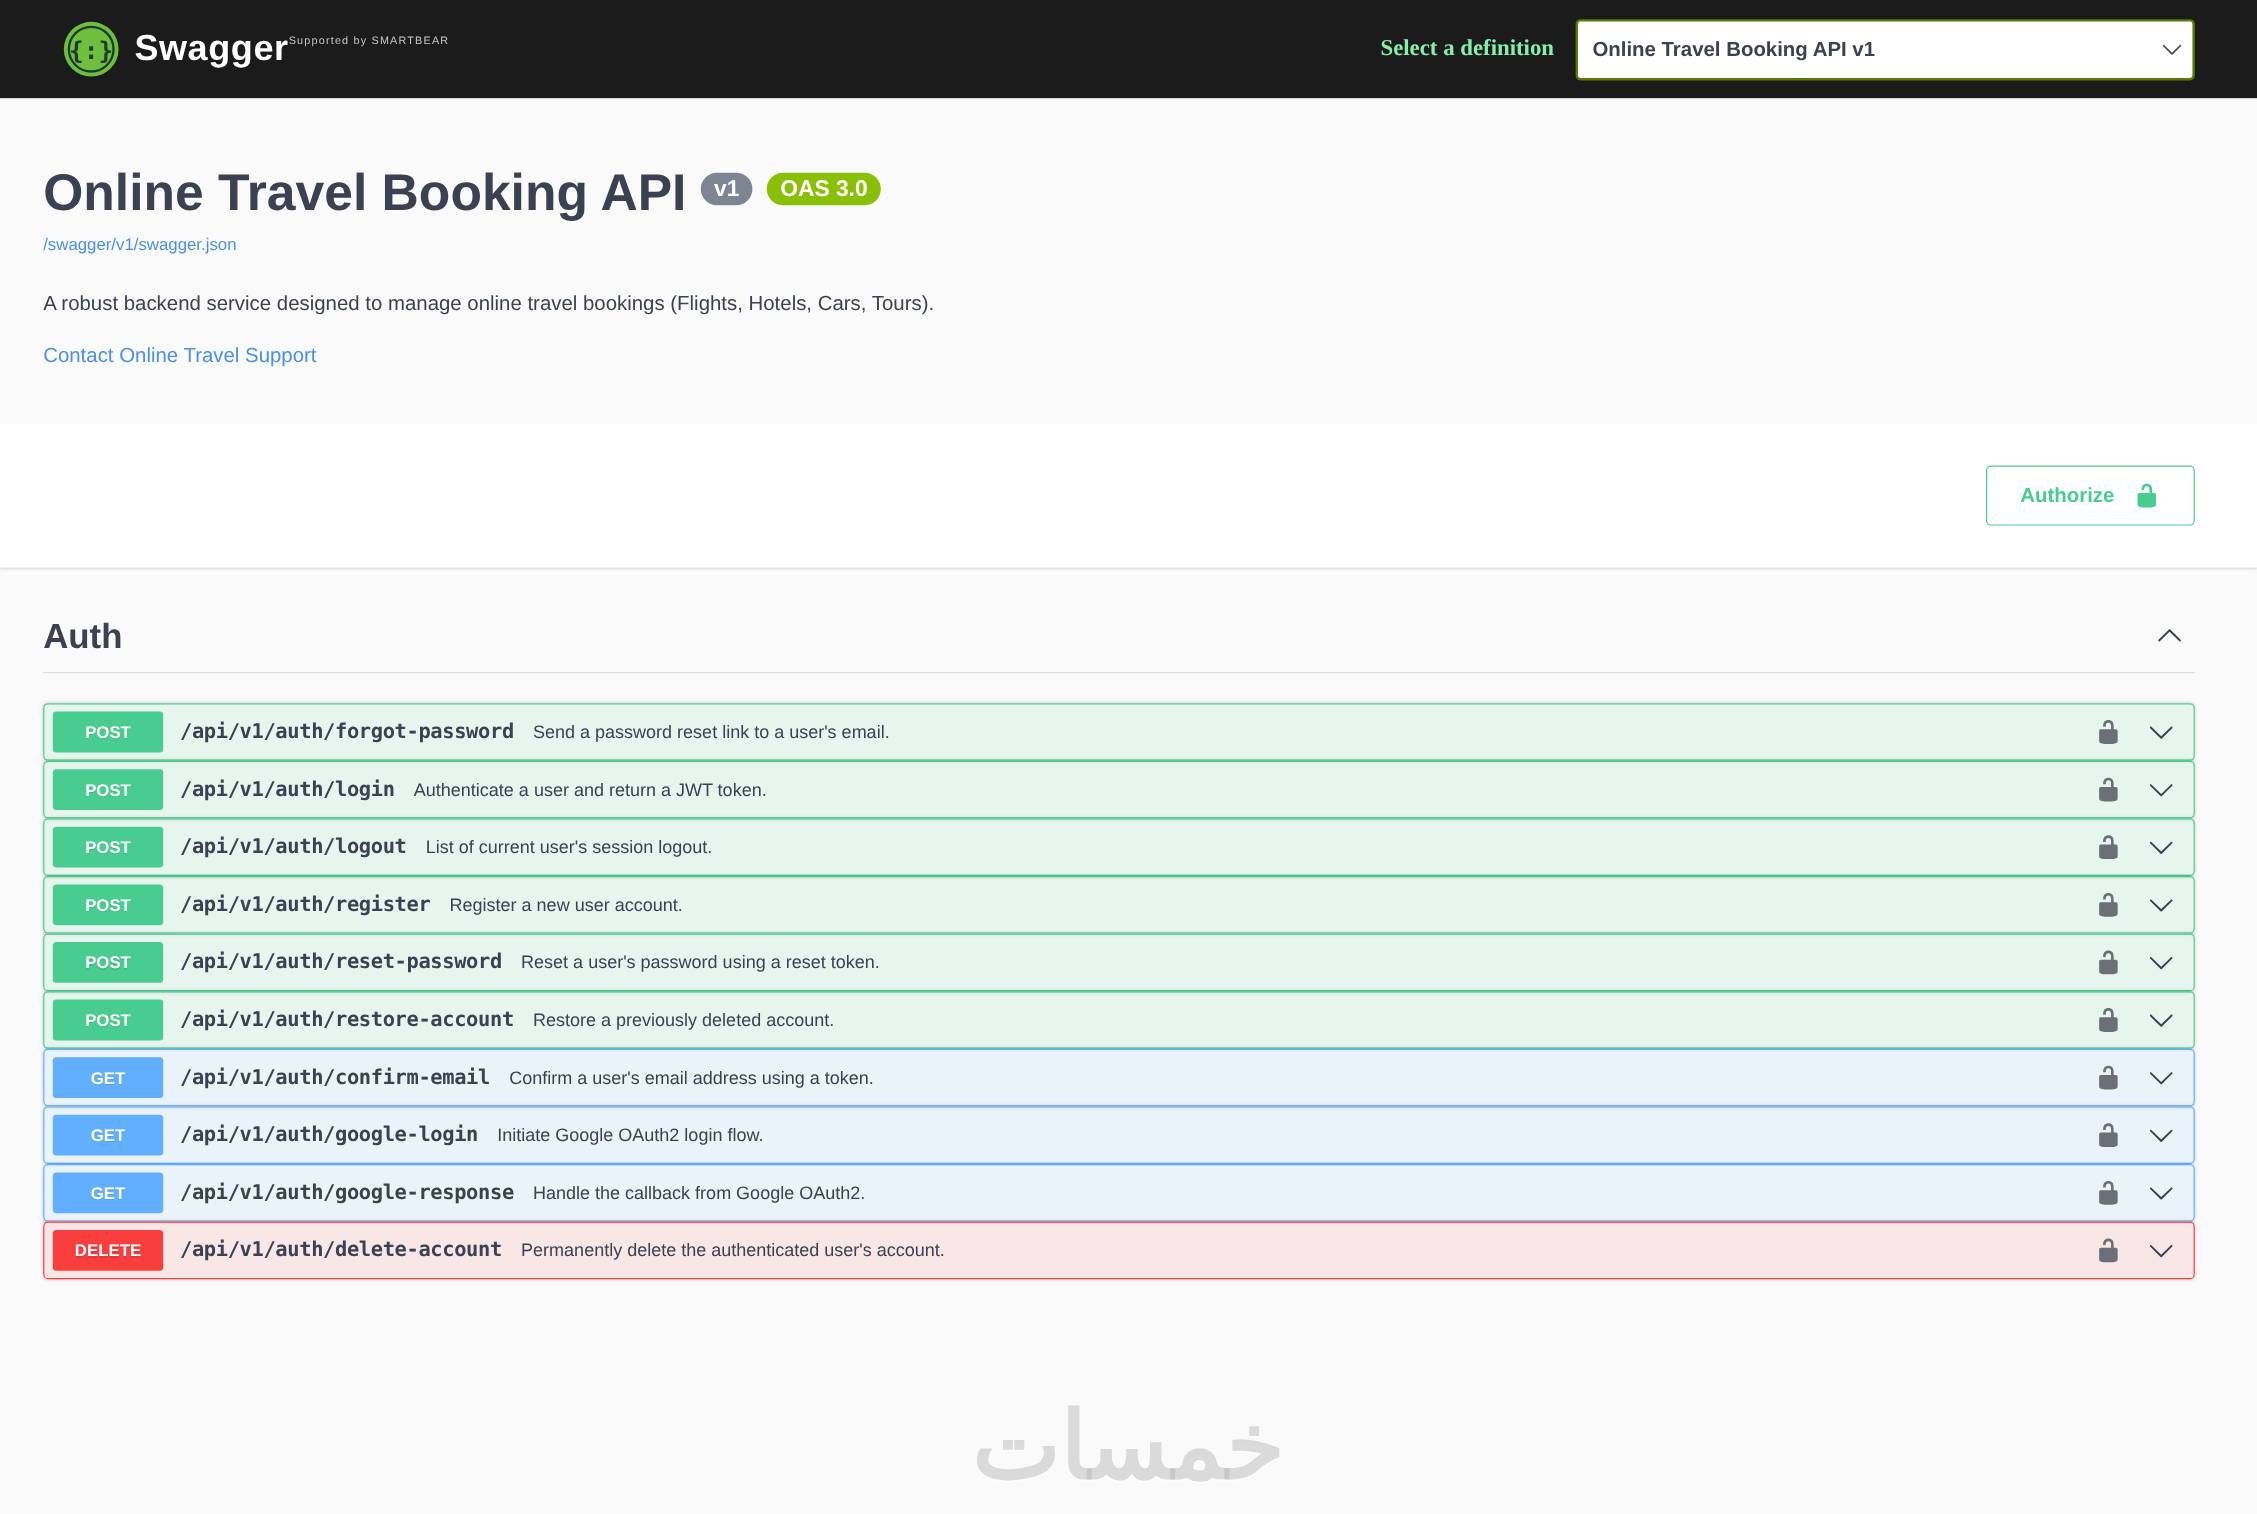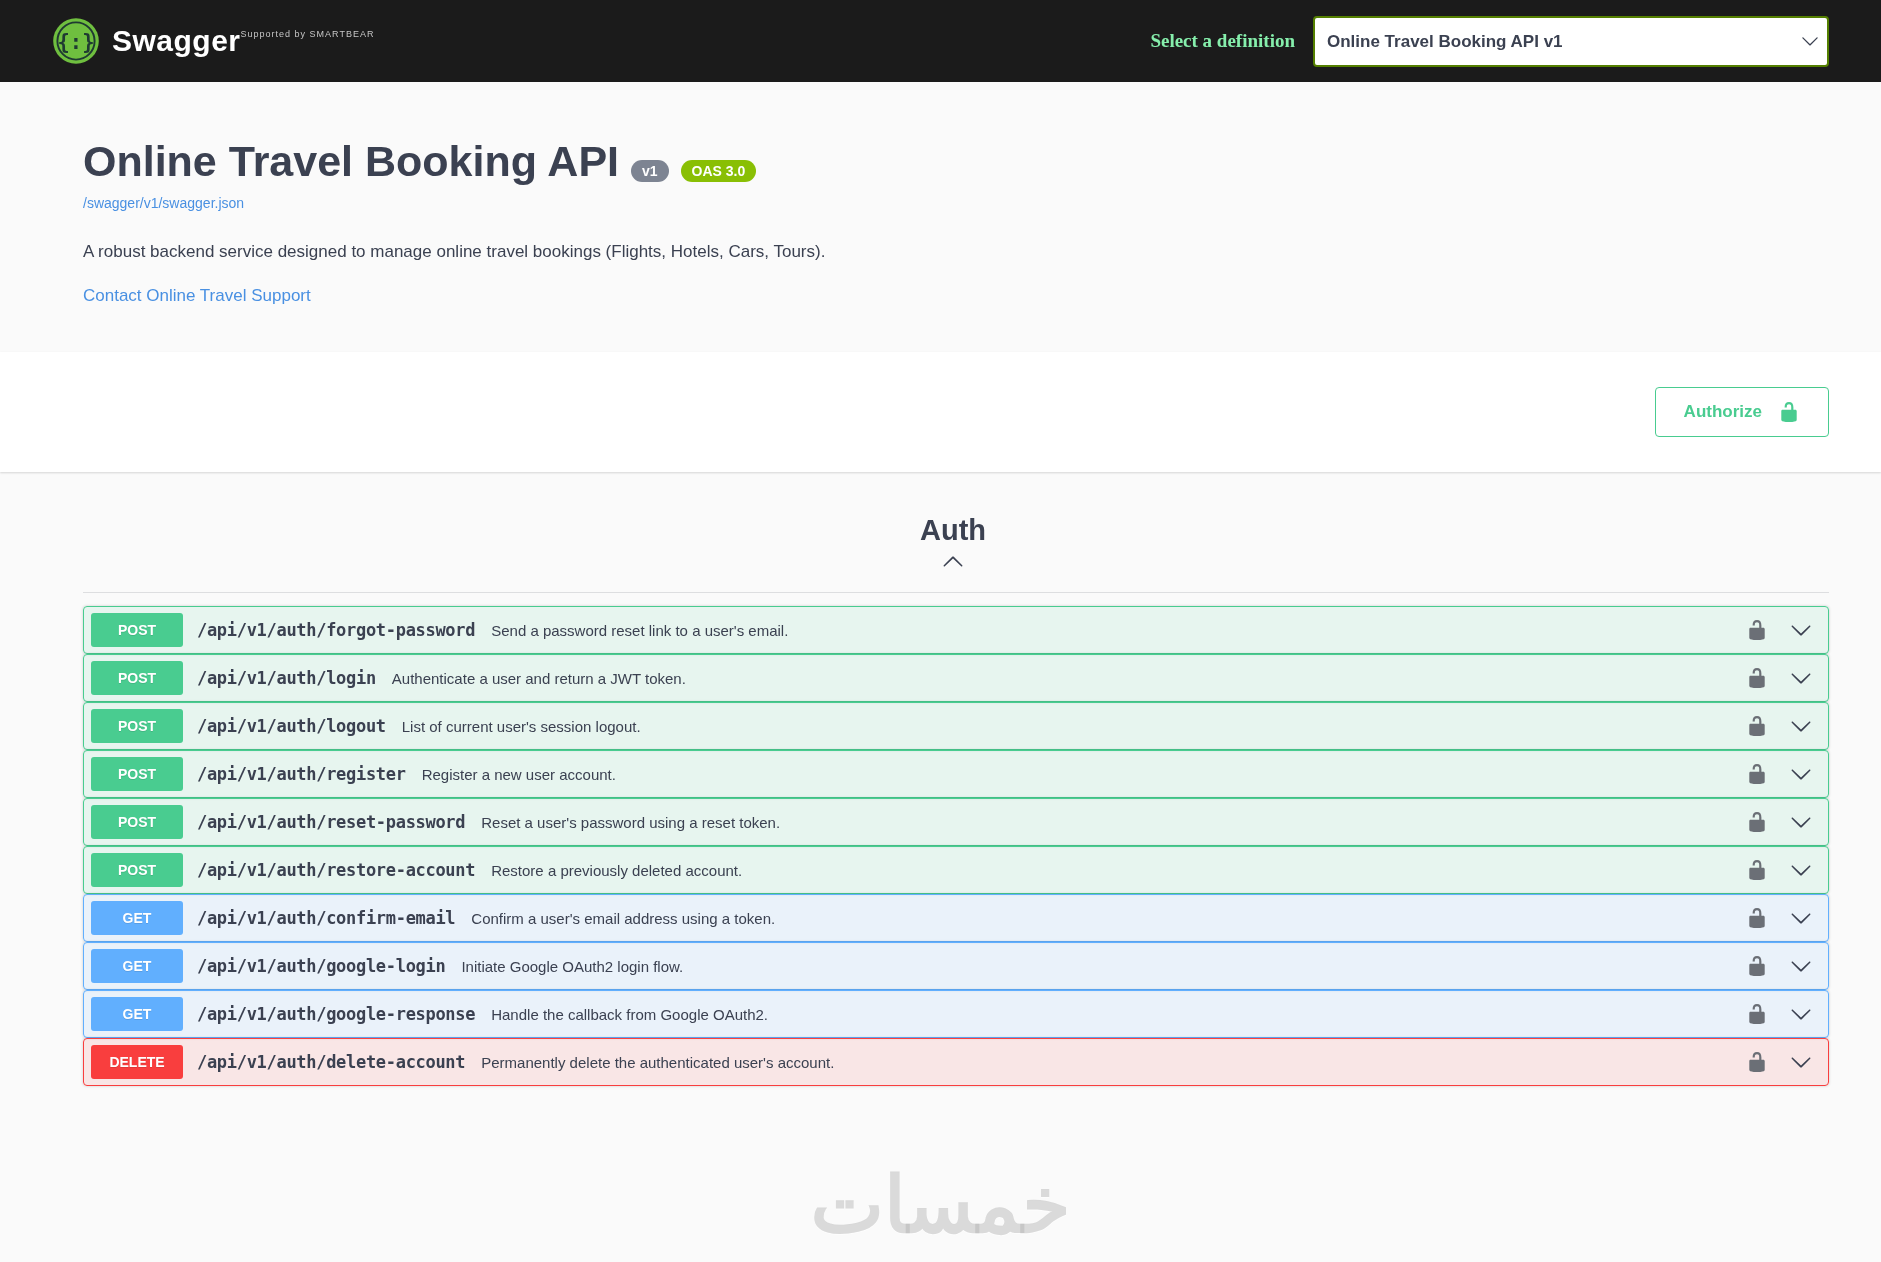--- a/index.html
+++ b/index.html
@@ -45,41 +45,41 @@
     padding: 0 36px 0 12px;
   }
   .select-chevron {
     position: absolute; right: 10px; top: 50%;
     transform: translateY(-50%);
     pointer-events: none;
     width: 18px; height: 18px; fill: #3b4151;
   }
 
   
-  .wrapper { padding-left: 83px; padding-right: 52px; }
+  .wrapper { padding-left: 36px; padding-right: 52px; }
   .info-section { padding-top: 56px; padding-bottom: 46px; background: #fafafa; }
   .api-title {
     font-size: 43px;
     font-weight: 700;
     color: #3b4151;
     display: flex;
     align-items: flex-start;
     gap: 12px;
     line-height: 1.1;
   }
   .badge {
     display: inline-block;
     color: #ffffff;
-    font-size: 14px;
+    font-size: 19px;
     font-weight: 700;
     border-radius: 999px;
     padding: 4px 11px;
     line-height: 1;
     position: relative;
-    top: 22px;
+    top: 6px;
   }
   .badge-version { background: #7d8492; }
   .badge-oas { background: #89bf04; }
   .spec-link { display: inline-block; margin-top: 10px; font-size: 14px; color: #4990e2; text-decoration: none; }
   .api-description { margin-top: 30px; font-size: 17px; color: #3b4151; }
   .contact-link { display: inline-block; margin-top: 24px; font-size: 17px; color: #4990e2; text-decoration: none; }
 
   
   .scheme-container {
     background: #ffffff;
@@ -108,22 +108,21 @@
   .authorize-btn svg { width: 22px; height: 22px; fill: #49cc90; }
 
   
   .operations-section { padding-top: 30px; padding-bottom: 40px; }
   .opblock-tag {
     display: flex;
     align-items: center;
     justify-content: space-between;
     padding: 12px 6px 12px 0;
     border-bottom: 1px solid rgba(59,65,81,0.15);
-    margin-bottom: 13px;
-    flex-direction: column;
+    margin-bottom: 25px;
   }
   .opblock-tag h3 { font-size: 29px; font-weight: 700; color: #3b4151; }
   .tag-collapse-btn { background: none; border: none; cursor: pointer; padding: 4px; }
   .tag-collapse-btn svg { width: 22px; height: 22px; fill: #3b4151; transform: rotate(180deg); }
 
   .opblock {
     border-radius: 4px;
     box-shadow: 0 0 3px rgba(0,0,0,0.19);
     border: 1px solid;
   }

